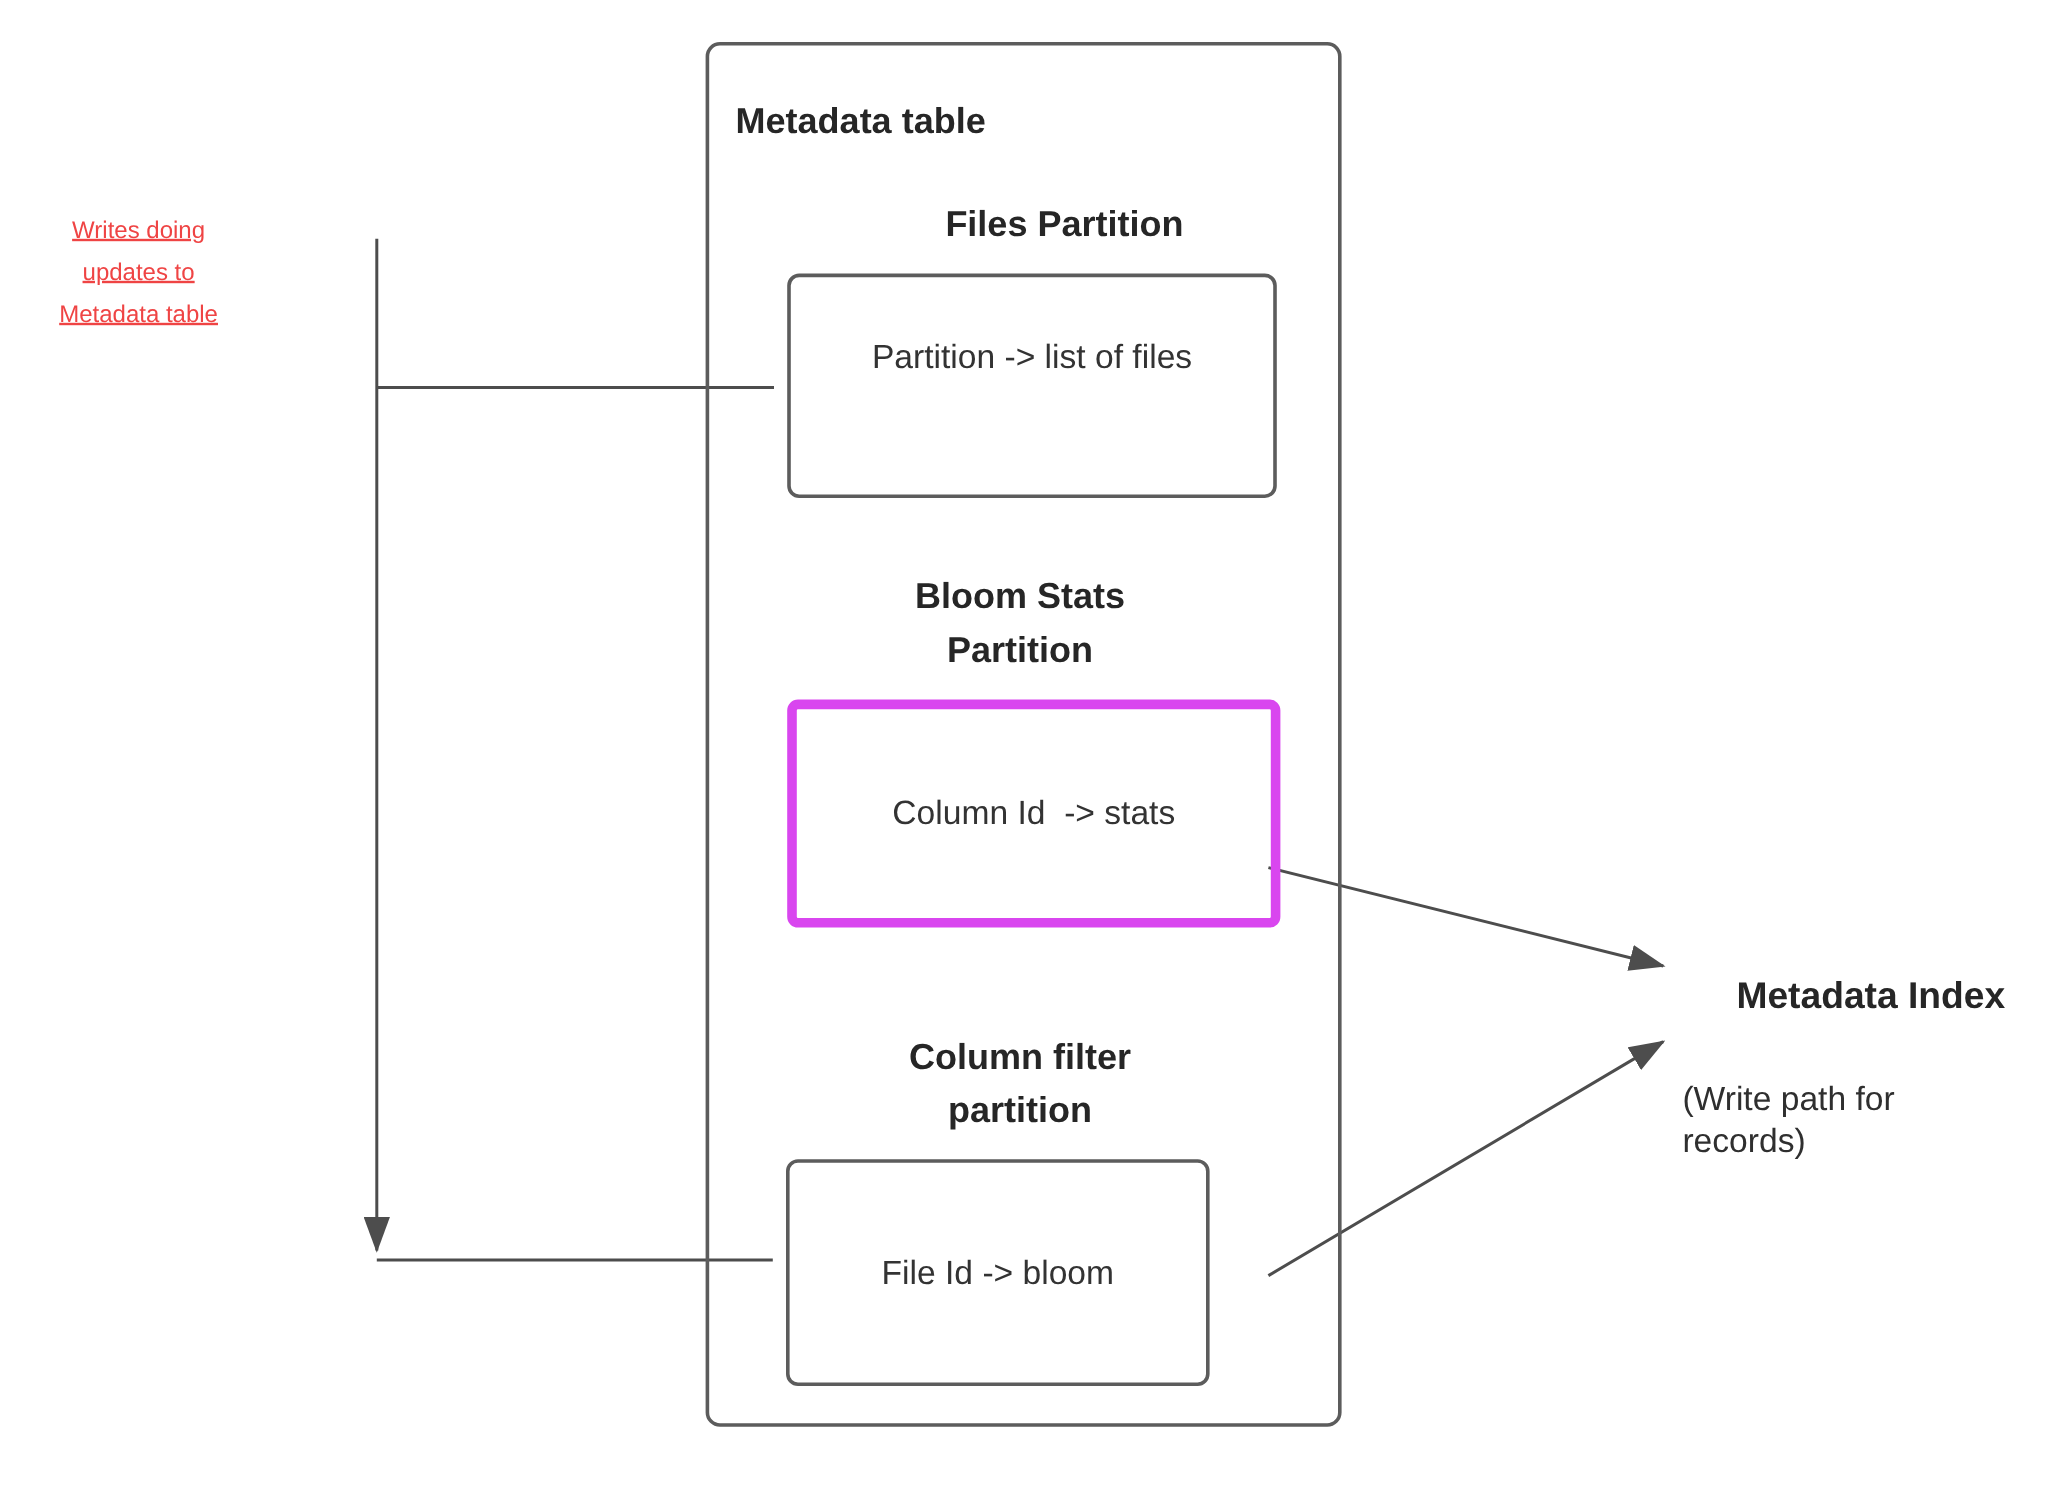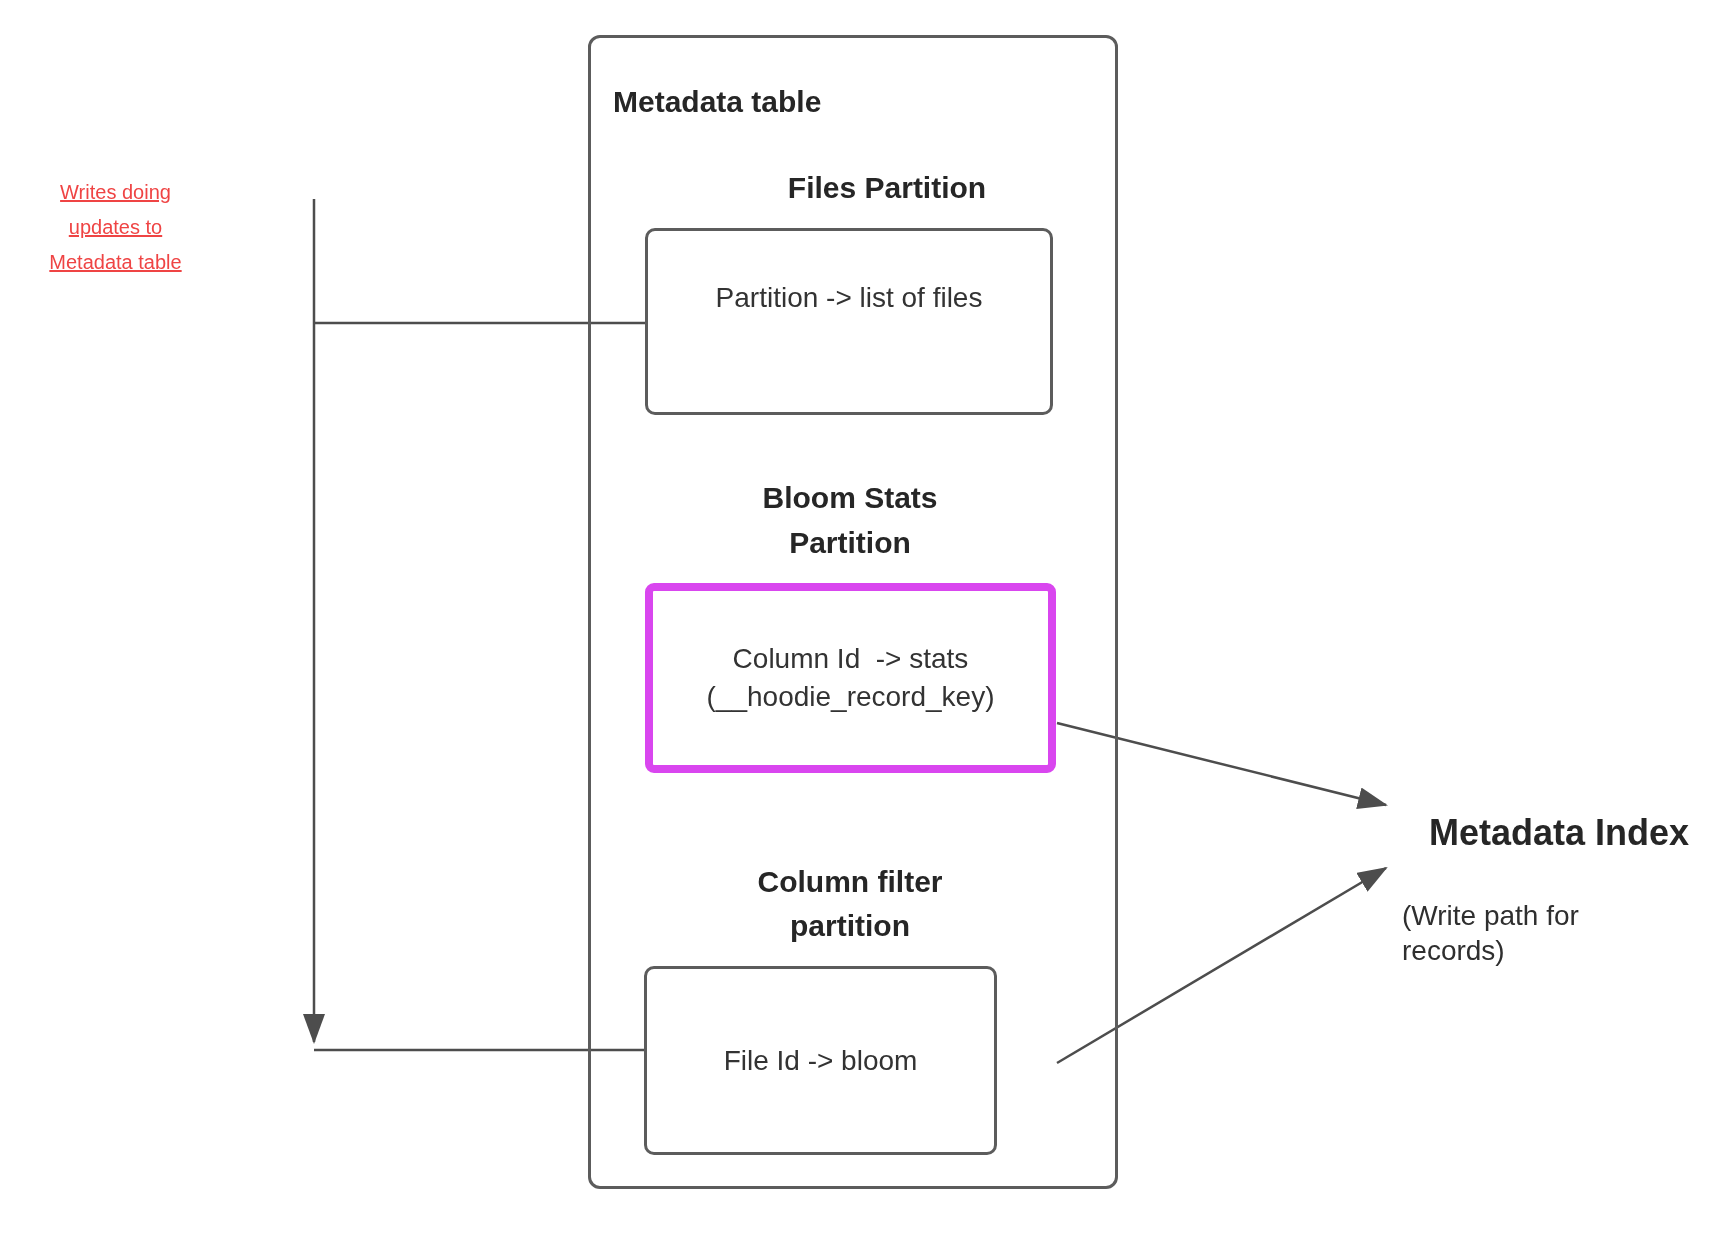--- a/index.html
+++ b/index.html
@@ -15,29 +15,30 @@
     position:absolute;
     border:3px solid #5c5c5c;
     border-radius:10px;
     background:transparent;
     display:flex; flex-direction:column;
     align-items:center; justify-content:center;
     text-align:center;
     font-size:28px; color:#333333;
     line-height:38px;
     white-space:pre-wrap;
+    margin-left:11px;
   }
   .stats-box { border:8px solid #d946ef; border-radius:9px; }
   .outer-box {
     position:absolute;
     border:3px solid #5c5c5c;
     border-radius:12px;
     background:transparent;
   }
-  .index-title { font-size:36px; font-weight:bold; text-align:center; color:#262626; }
+  .index-title { font-size:31px; font-weight:bold; text-align:center; color:#262626; }
   .sub { font-size:28px; line-height:35px; text-align:left; color:#2f2f2f; }
   svg.wires { position:absolute; left:0; top:0; pointer-events:none; }
 </style>
 </head>
 <body>
 
 <div class="canvas">
 
   <svg class="wires" width="1718" height="1244" viewBox="0 0 1718 1244">
     <defs>
@@ -66,21 +67,20 @@
   <div class="box" style="left:645px; top:228px; width:408px; height:187px; padding-bottom:48px; box-sizing:border-box;">
     <span>Partition -&gt; list of files</span>
   </div>
 
   <div class="abs heading" style="left:645px; top:475px; width:410px;">
     <span>Bloom Stats</span>
     <span>Partition</span>
   </div>
   <div class="box stats-box" style="left:645px; top:583px; width:411px; height:190px; box-sizing:border-box;">
     <span>Column Id  -&gt; stats</span>
-    <span>(__hoodie_record_key)</span>
   </div>
 
   <div class="abs heading" style="left:645px; top:860px; width:410px; line-height:44px;">
     <span>Column filter</span>
     <span>partition</span>
   </div>
   <div class="box" style="left:644px; top:966px; width:353px; height:189px; box-sizing:border-box;">
     <span>File Id -&gt; bloom</span>
   </div>
 

